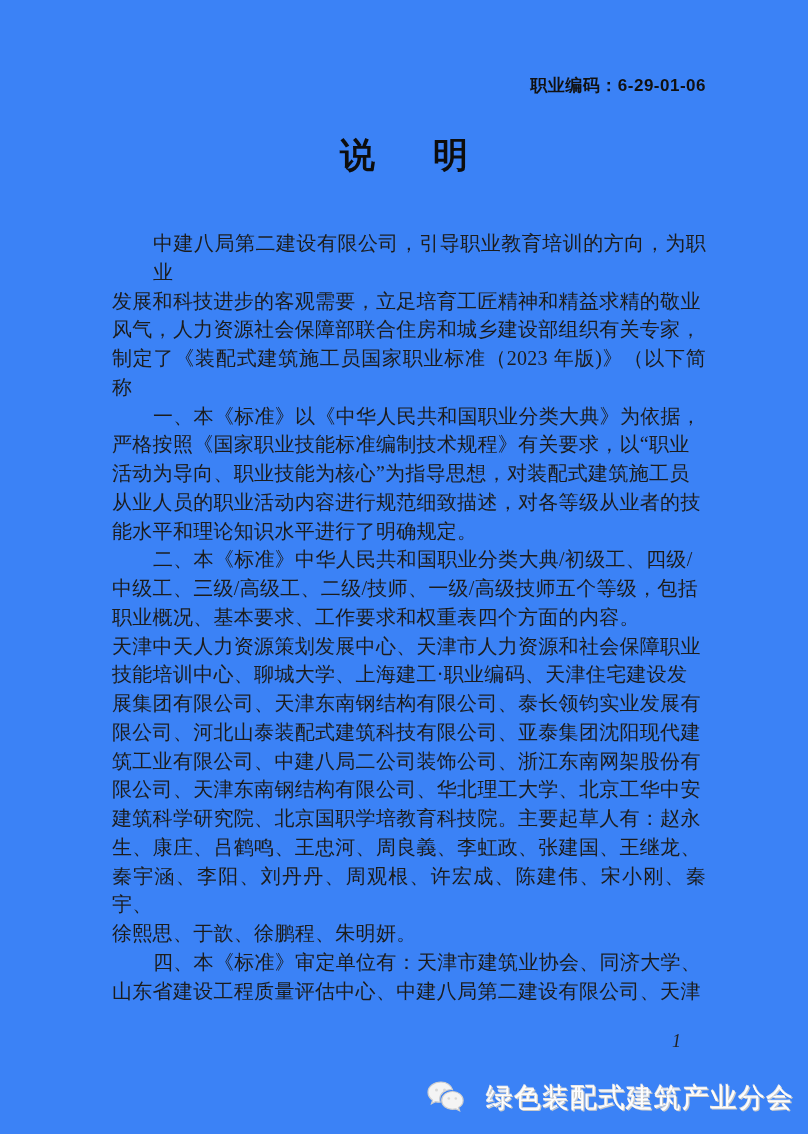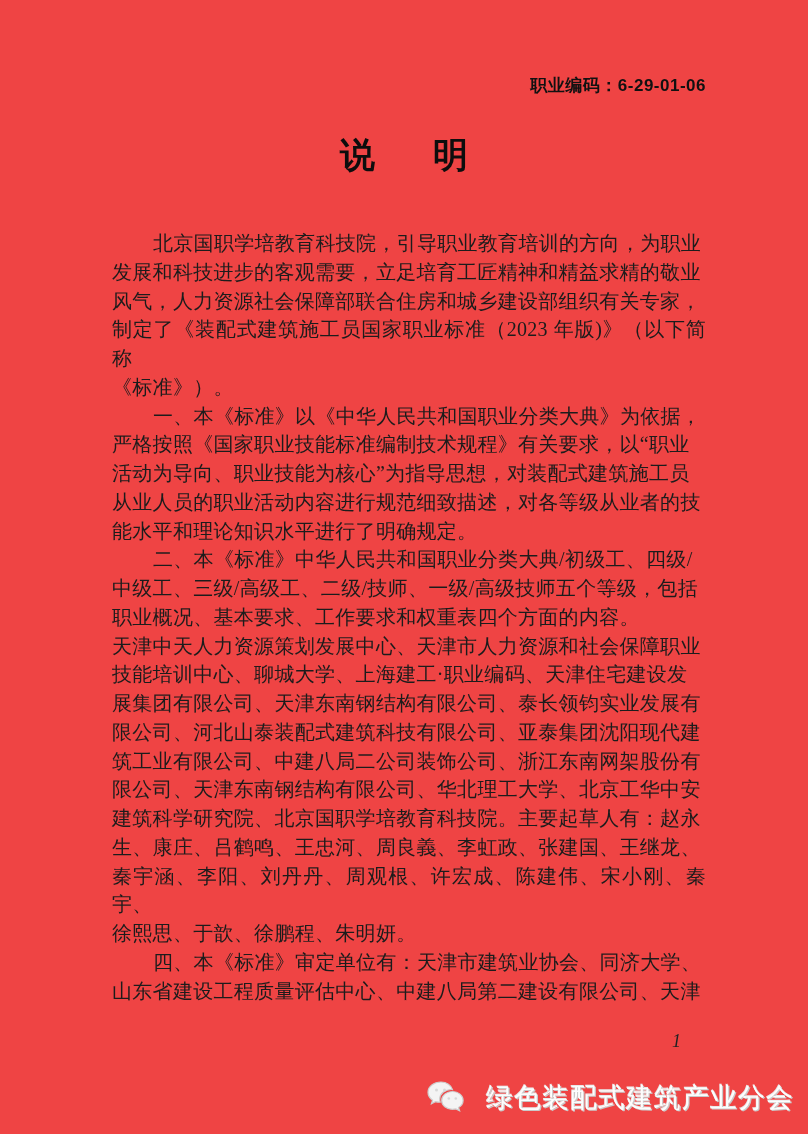--- a/index.html
+++ b/index.html
@@ -1,20 +1,20 @@
 <!DOCTYPE html>
 <html lang="zh"><head>
 <meta charset="utf-8">
 <style>
   html, body { margin: 0; padding: 0; background: #ffffff; }
   .page {
     position: relative;
     width: 808px;
     height: 1134px;
-    background: #ef4444;
+    background: #3b82f6;
     overflow: hidden;
     font-family: "Liberation Serif", "DejaVu Serif", serif;
     color: #1c1c1c;
   }
   .header-code {
     position: absolute;
     top: 74px;
     right: 102px;
     font-family: "Liberation Sans", "DejaVu Sans", sans-serif;
     font-weight: 700;
@@ -86,25 +86,24 @@
 
   <div class="header-code">职业编码：6-29-01-06</div>
 
   <h1 class="doc-title">
     <span>说</span>
     <span>明</span>
   </h1>
 
   <div class="doc-body" id="doc-body">
       <div class="para">
-        <div class="line first-line">北京国职学培教育科技院，引导职业教育培训的方向，为职业</div>
+        <div class="line first-line">中建八局第二建设有限公司，引导职业教育培训的方向，为职业</div>
         <div class="line">发展和科技进步的客观需要，立足培育工匠精神和精益求精的敬业</div>
         <div class="line">风气，人力资源社会保障部联合住房和城乡建设部组织有关专家，</div>
         <div class="line">制定了《装配式建筑施工员国家职业标准（2023 年版)》（以下简称</div>
-        <div class="line">《标准》）。</div>
       </div>
       <div class="para">
         <div class="line first-line">一、本《标准》以《中华人民共和国职业分类大典》为依据，</div>
         <div class="line">严格按照《国家职业技能标准编制技术规程》有关要求，以“职业</div>
         <div class="line">活动为导向、职业技能为核心”为指导思想，对装配式建筑施工员</div>
         <div class="line">从业人员的职业活动内容进行规范细致描述，对各等级从业者的技</div>
         <div class="line">能水平和理论知识水平进行了明确规定。</div>
       </div>
       <div class="para">
         <div class="line first-line">二、本《标准》中华人民共和国职业分类大典/初级工、四级/</div>

